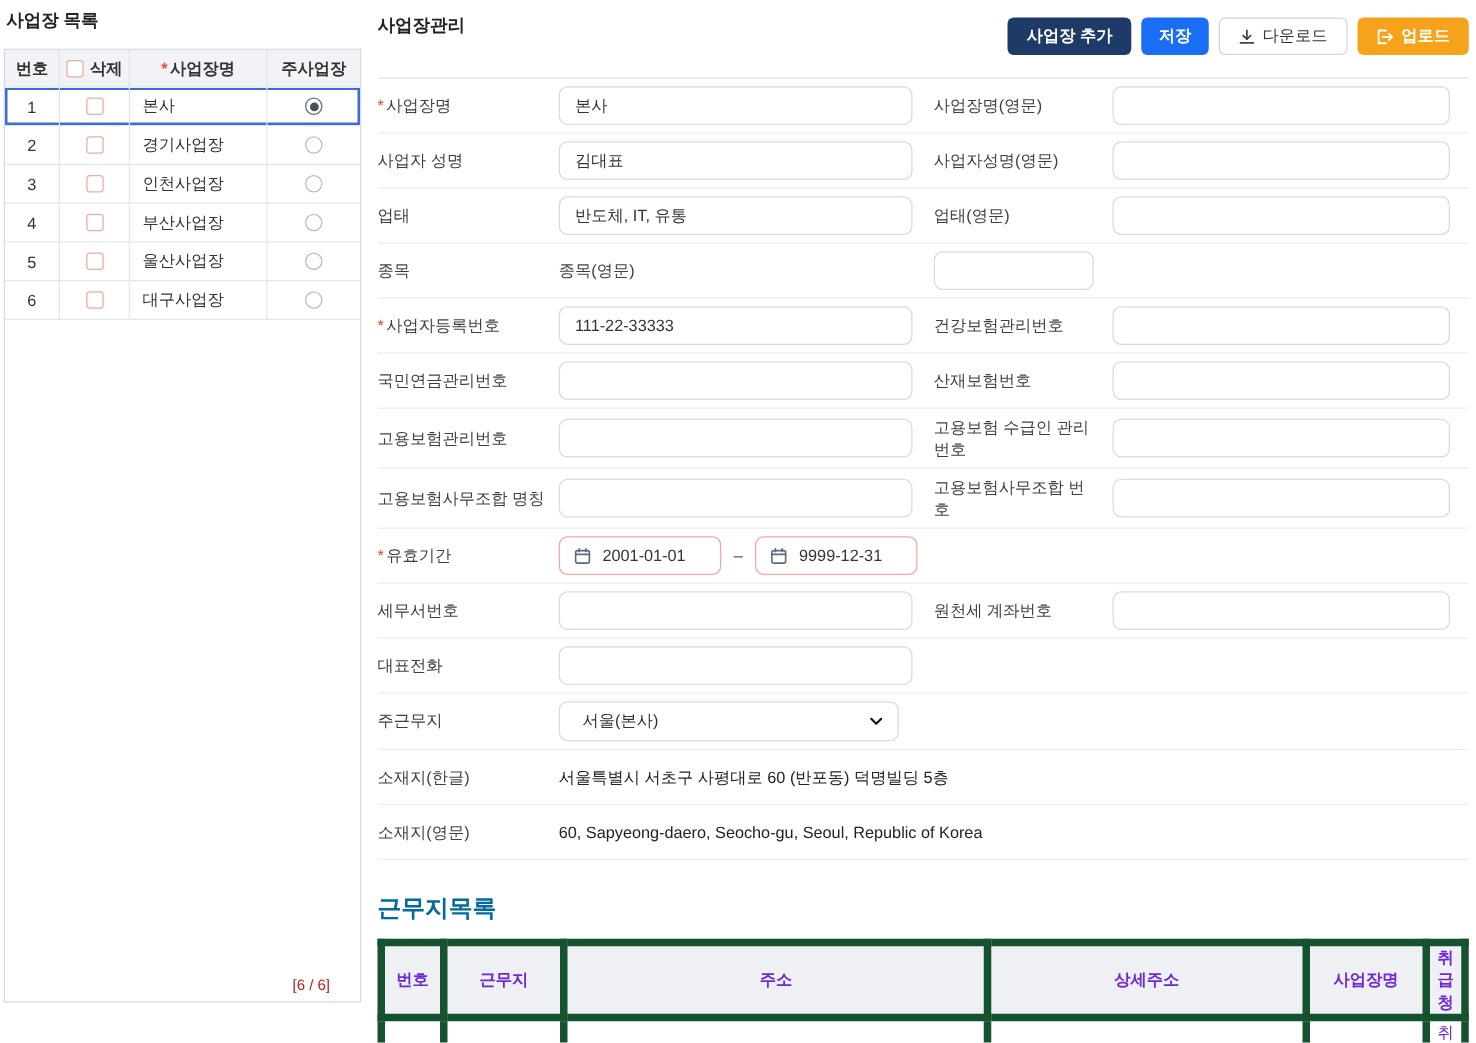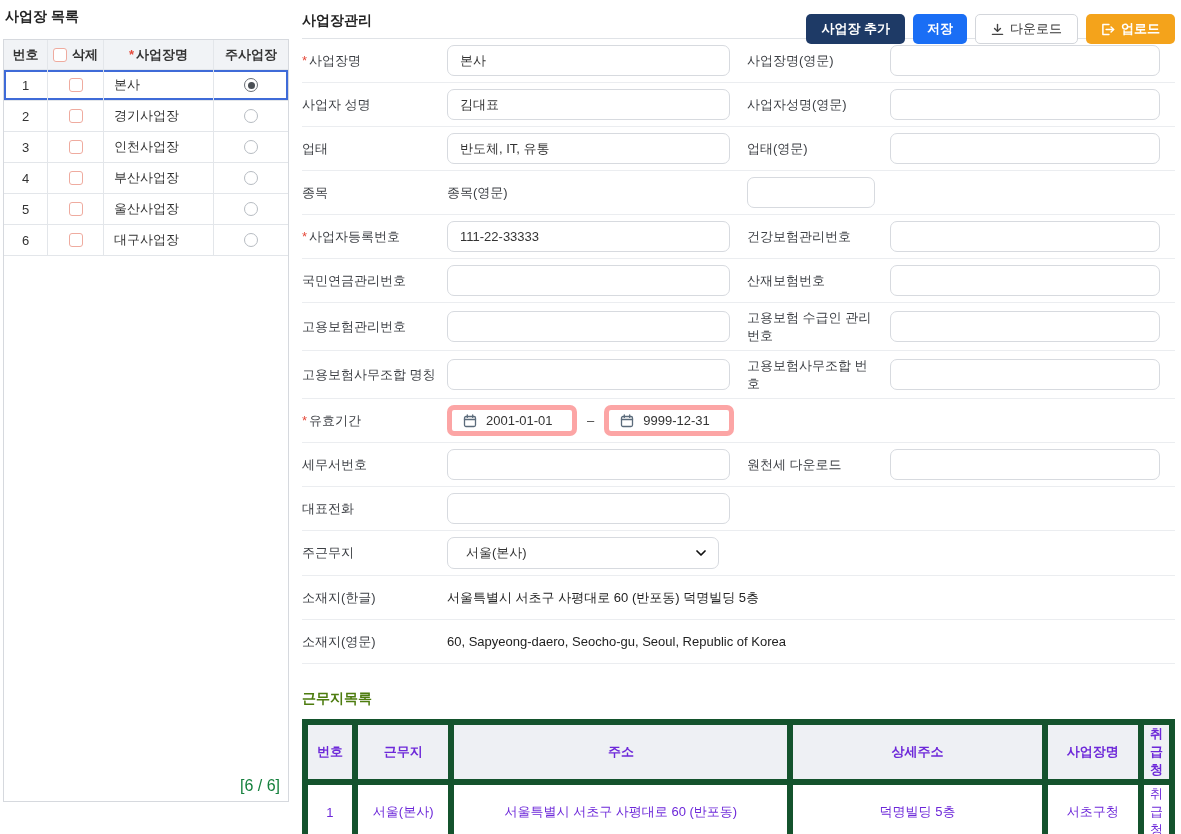--- a/index.html
+++ b/index.html
@@ -22,56 +22,56 @@
   .lhead { background:#f1f3f6; font-weight:bold; color:#333; }
   .lhead > div { min-height:29px; }
   .name-cell { justify-content:flex-start !important; padding-left:10px; }
   .site-row { cursor:pointer; }
   .site-row.selected { box-shadow: inset 0 0 0 2px #3f6bd8; position:relative; z-index:1; }
   .req { color:#e5493a; margin-right:2px; font-weight:inherit; }
   .chk { width:14px; height:14px; border:1.6px solid #efab9f; border-radius:3px; background:#fff; }
   .radio { width:14px; height:14px; border:1.5px solid #b7bcc2; border-radius:50%; background:#fff; display:flex; align-items:center; justify-content:center; }
   .radio.on { border-color:#6a6f76; }
   .radio.on::after { content:""; width:7px; height:7px; border-radius:50%; background:#4a4f55; }
-  .pager { position:absolute; right:8px; bottom:6px; color:#15803d; font-size:16px; }
+  .pager { position:absolute; right:24px; bottom:6px; color:#b91c1c; font-size:12px; }
 
   
   .main-panel { flex:1; padding:4px 6px 0 13px; min-width:0; }
   .main-head { display:flex; align-items:center; justify-content:space-between; height:34px; }
   .main-title { font-size:14px; font-weight:bold; color:#222; }
   .btn-group { display:flex; gap:8px;margin-top:16px; }
   .btn { height:30px; border:none; border-radius:5px; font-family:inherit; font-size:13px; font-weight:bold;
          display:inline-flex; align-items:center; justify-content:center; gap:6px; padding:0 15px; cursor:pointer; }
   .btn-navy { background:#1e3a66; color:#fff; }
   .btn-blue { background:#1a6ef5; color:#fff; padding:0 14px; }
   .btn-white { background:#fff; color:#333; border:1px solid #d3d6db; font-weight:normal; }
   .btn-orange { background:#f4a31b; color:#fff; }
   .icon-svg { display:block; }
 
   
-  .form { margin-top:0; border-top:1px solid #e0e3e7; }
+  .form { margin-top:24px; border-top:1px solid #e0e3e7; }
   .frow { display:grid; grid-template-columns:145px 300px 143px 1fr; align-items:center;
           min-height:44px; padding:6px 0; border-bottom:1px solid #ebedf0; }
   .flabel { color:#3c3f44; line-height:1.35; padding-right:10px; }
   .tin { width:283px; height:31px; border:1px solid #d7dadf; border-radius:7px; padding:0 12px;
          font-family:inherit; font-size:13px; color:#333; outline:none; background:#fff; }
   .tin.right { width:calc(100% - 15px); }
   .span-rest { grid-column:2 / 5; display:flex; align-items:center; }
-  .date-box { width:130px; height:31px; border:5px solid #fca5a5; border-radius:7px; display:inline-flex;
+  .date-box { width:130px; height:31px; border:1px solid #fca5a5; border-radius:7px; display:inline-flex;
               align-items:center; gap:9px; padding:0 11px; cursor:pointer; background:#fff; }
   .date-text { font-size:13px; color:#333; }
   .dash { margin:0 10px; color:#444; }
   .select-box { width:272px; height:32px; border:1px solid #d7dadf; border-radius:7px; display:flex;
                 align-items:center; padding:0 12px 0 18px; position:relative; cursor:pointer; background:#fff; }
   .select-box .chev { margin-left:auto; }
   .plain-val { grid-column:2 / 5; color:#222; }
 
   
   .wp-section { margin-top:26px; }
-  .wp-title { font-size:14px; font-weight:bold; color:#4d7c0f; }
+  .wp-title { font-size:19px; font-weight:bold; color:#0369a1; }
   table.wp { width:100%; border-collapse:collapse; margin-top:11px; }
   table.wp th, table.wp td { border:6px solid #14532d; text-align:center; font-size:13px; color:#6d28d9; height:29px; padding:0 6px; }
   table.wp th { background:#eef0f4; font-weight:bold; }
 </style>
 </head>
 <body>
 
 <div class="layout">
 
   <div class="left-panel">
@@ -262,21 +262,21 @@
                 <path d="M4.3 1v2.4M9.7 1v2.4"></path>
               </svg>
             <span class="date-text">9999-12-31</span>
           </span>
         </div>
       </div>
 
       <div class="frow">
         <div class="flabel"><span>세무서번호</span></div>
         <div><input class="tin" value="" style=""></div>
-        <div class="flabel"><span>원천세 다운로드</span></div>
+        <div class="flabel"><span>원천세 계좌번호</span></div>
         <div><input class="tin right" value="" style=""></div>
       </div>
 
 
       <div class="frow">
         <div class="flabel"><span>대표전화</span></div>
         <div><input class="tin" value="" style=""></div>
         <div></div>
           <div></div>
       </div>

